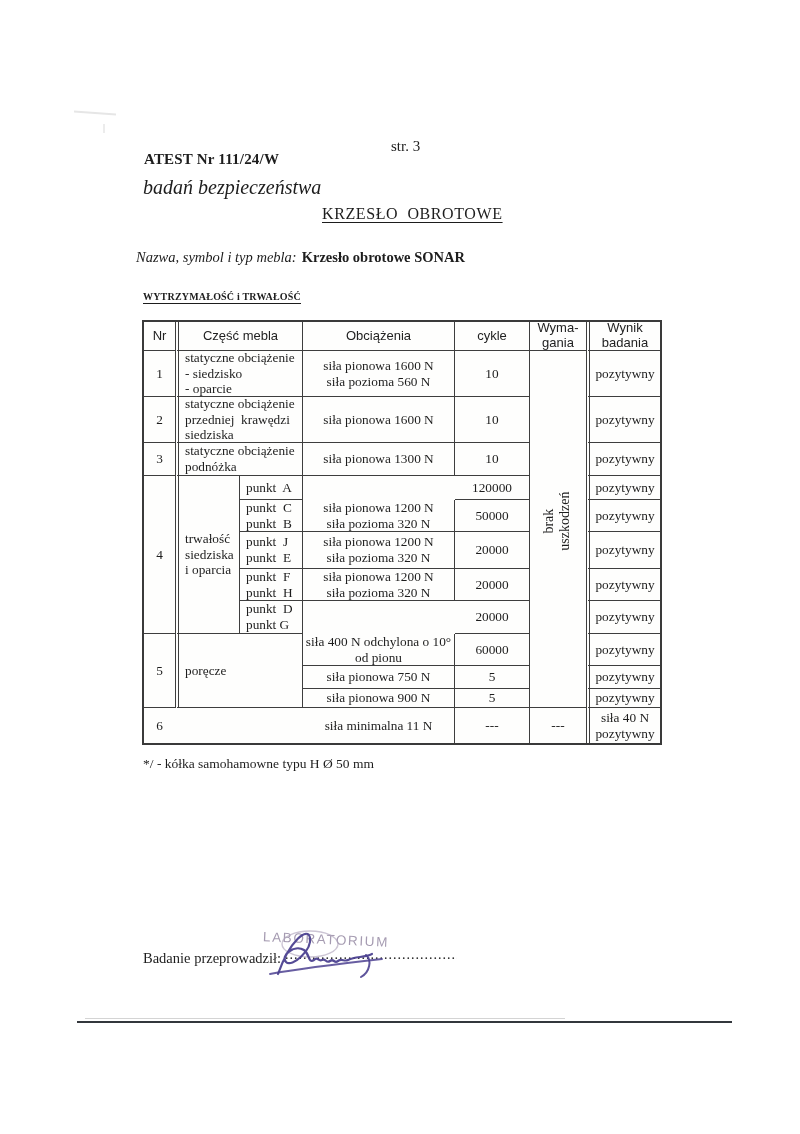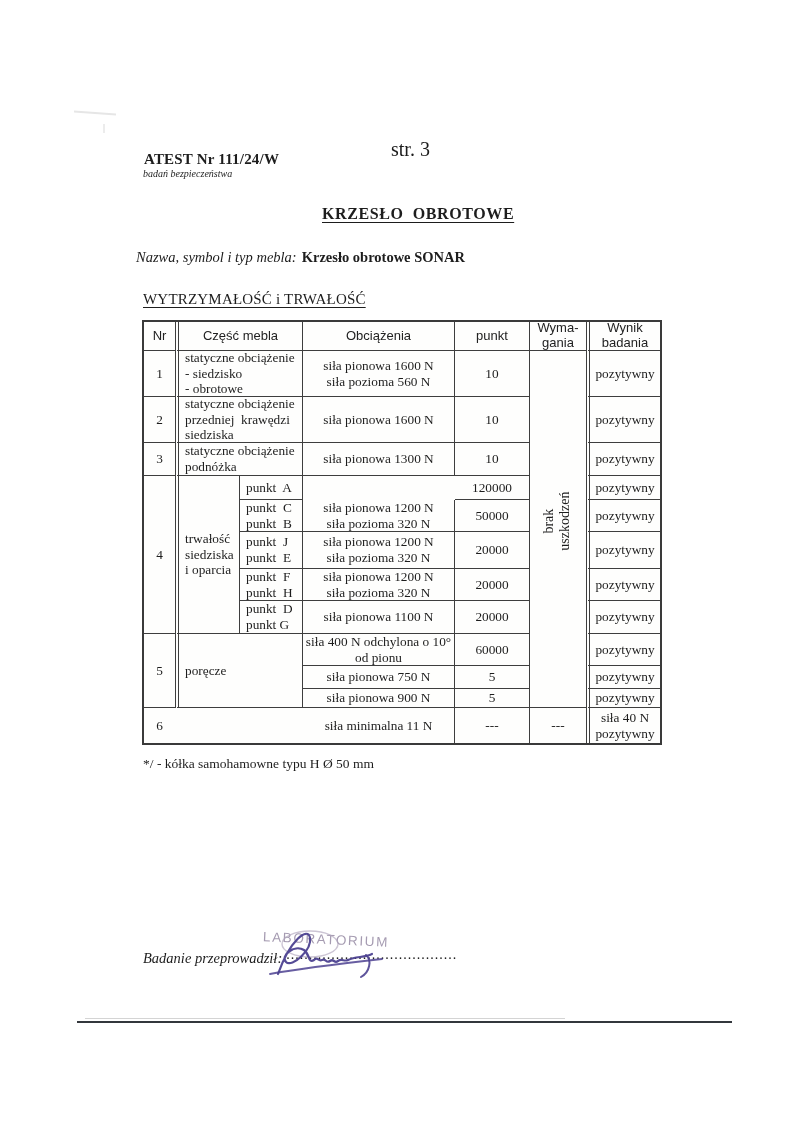--- a/index.html
+++ b/index.html
@@ -1,29 +1,29 @@
 <!DOCTYPE html>
 <html><head>
 <meta charset="utf-8">
 <style>
   html,body{margin:0;padding:0;}
   body{width:800px;height:1134px;background:#ffffff;position:relative;
        font-family:"Liberation Serif","DejaVu Serif",serif;color:#1d1d1d;
        overflow:hidden;}
   .abs{position:absolute;}
   
-  .str3{left:391px;top:138px;font-size:20px;}
+  .str3{left:391px;top:138px;font-size:15px;}
   .atest{left:144px;top:151px;font-size:15px;font-weight:bold;letter-spacing:.2px;}
-  .atest-sub{left:143px;top:168px;font-size:10px;font-style:italic;}
-  .doc-title{left:322px;top:205px;font-size:16px;font-weight:bold;white-space:pre;
+  .atest-sub{left:143px;top:176px;font-size:20px;font-style:italic;}
+  .doc-title{left:322px;top:205px;font-size:16px;font-weight:normal;white-space:pre;
              letter-spacing:.6px;text-decoration:underline;text-underline-offset:3px;}
   .product-line{left:136px;top:249px;font-size:14.5px;white-space:pre;}
   .product-line .lbl{font-style:italic;}
   .product-line .val{font-weight:bold;margin-left:5px;}
-  .section-heading{left:143px;top:291px;font-size:15px;font-weight:400;
+  .section-heading{left:143px;top:291px;font-size:10px;font-weight:700;
              text-decoration:underline;text-underline-offset:3px;letter-spacing:.2px;}
   
   .grid{left:142px;top:320px;display:grid;background:#fefefd;
         grid-template-columns:31px 65px 63px 152px 75px 56px 74px;
         grid-template-rows:29px 46px 46px 33px 24px 32px 37px 32px 33px 32px 23px 19px 35px;
         border:2px solid #3a3a3a;}
   .tcell{border-right:1px solid #3e3e3e;border-bottom:1px solid #3e3e3e;
          display:flex;flex-direction:column;justify-content:center;align-items:center;
          text-align:center;font-size:13.3px;line-height:1.18;padding:1px 2px;
          overflow:hidden;box-sizing:border-box;}
@@ -31,21 +31,21 @@
   .th{font-family:"Liberation Sans","DejaVu Sans",sans-serif;font-size:13px;line-height:1.15;color:#222;}
   .left{align-items:flex-start;text-align:left;padding-left:6px;}
   .noR{border-right:none;}
   .noB{border-bottom:none;}
   .dblL{border-left:4px double #3e3e3e;}
   .vtext{transform:rotate(-90deg) translateX(8px);text-align:center;line-height:1.15;font-size:14px;}
   
   .footnote{left:143px;top:756px;font-size:13.5px;}
   
   .sig-row{left:143px;top:947px;font-size:14.5px;}
-  .sig-row .lbl{font-style:italic;}
+  .sig-row .lbl{}
   .sig-dots{display:inline-block;width:172px;overflow:hidden;white-space:nowrap;
             letter-spacing:1px;font-size:14px;vertical-align:baseline;margin-left:4px;}
   .stamp{left:263px;top:932px;font-family:"Liberation Sans","DejaVu Sans",sans-serif;
          font-size:13.5px;letter-spacing:1.6px;font-weight:500;
          transform:rotate(2.5deg);opacity:.92;z-index:2;}
   .sig-svg{left:262px;top:922px;z-index:3;}
   
   .rule-shadow{left:85px;top:1018px;width:480px;height:1px;background:#d4d4d4;}
   .bottom-rule{left:77px;top:1021px;width:655px;height:2px;background:#33373c;}
   .artifact1{left:74px;top:112px;width:42px;height:2px;background:#e6e6e6;transform:rotate(4deg);}
@@ -69,42 +69,42 @@
   <div class="tcell th noR" style="grid-area:1/1/2/2">
       <div>Nr</div>
     </div>
   <div class="tcell th" style="grid-area:1/4/2/5">
       <div>Obciążenia</div>
     </div>
   <div class="tcell th dblL" style="grid-area:1/2/2/4">
       <div>Część mebla</div>
     </div>
   <div class="tcell th" style="grid-area:1/5/2/6">
-      <div>punkt</div>
+      <div>cykle</div>
     </div>
   <div class="tcell th noR" style="grid-area:1/6/2/7">
       <div>Wyma-</div>
       <div>gania</div>
     </div>
   <div class="tcell th dblL noR" style="grid-area:1/7/2/8">
       <div>Wynik</div>
       <div>badania</div>
     </div>
 
   <div class="tcell noR" style="grid-area:2/6/13/7">
     <div class="vtext"><div>brak</div><div>uszkodzeń</div></div>
   </div>
 
   <div class="tcell noR" style="grid-area:2/1/3/2">
       <div>1</div>
     </div>
   <div class="tcell dblL left" style="grid-area:2/2/3/4">
       <div>statyczne obciążenie</div>
       <div>- siedzisko</div>
-      <div>- obrotowe</div>
+      <div>- oparcie</div>
     </div>
   <div class="tcell" style="grid-area:2/4/3/5">
       <div>siła pionowa 1600 N</div>
       <div>siła pozioma 560 N</div>
     </div>
   <div class="tcell" style="grid-area:2/5/3/6">
       <div>10</div>
     </div>
   <div class="tcell dblL noR" style="grid-area:2/7/3/8">
       <div>pozytywny</div>
@@ -205,23 +205,20 @@
   <div class="tcell" style="grid-area:8/5/9/6">
       <div>20000</div>
     </div>
   <div class="tcell dblL noR" style="grid-area:8/7/9/8">
       <div>pozytywny</div>
     </div>
 
   <div class="tcell left" style="grid-area:9/3/10/4">
       <div>punkt  D</div>
       <div>punkt G</div>
-    </div>
-  <div class="tcell" style="grid-area:9/4/10/5">
-      <div>siła pionowa 1100 N</div>
     </div>
   <div class="tcell" style="grid-area:9/5/10/6">
       <div>20000</div>
     </div>
   <div class="tcell dblL noR" style="grid-area:9/7/10/8">
       <div>pozytywny</div>
     </div>
 
   <div class="tcell noR" style="grid-area:10/1/13/2">
       <div>5</div>

